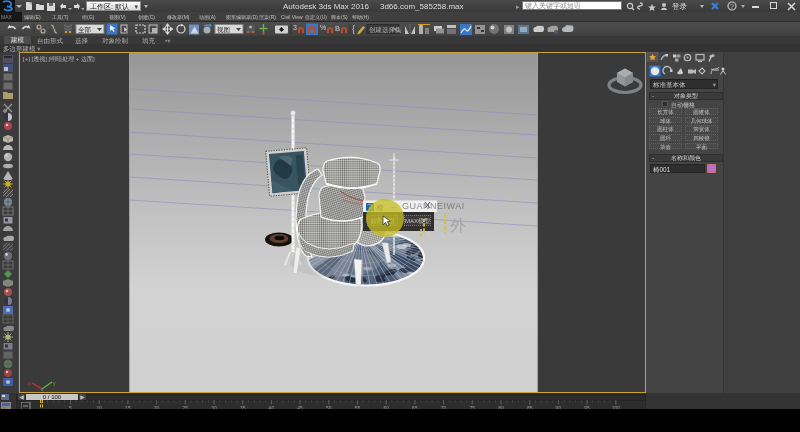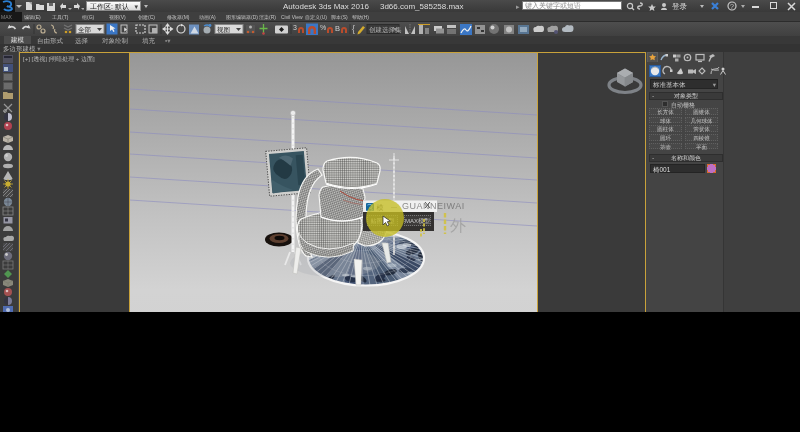--- a/index.html
+++ b/index.html
@@ -1,17 +1,17 @@
 <!DOCTYPE html>
 <html><head>
 <meta charset="utf-8">
 <style>
   html,body{margin:0;padding:0;background:#000;}
   *{box-sizing:border-box;}
-  #app{position:relative;width:800px;height:312px;overflow:hidden;
+  #app{position:relative;width:800px;height:409px;overflow:hidden;
        font-family:"Liberation Sans",sans-serif;background:#3b3b3b;}
   .abs{position:absolute;}
   .t{color:#cacaca;}
 </style>
 </head>
 <body>
 <div id="app">
 
   <div class="abs" id="titlebar" style="left:0;top:0;width:800px;height:12px;background:linear-gradient(#4a4a4a,#393939);">
 

